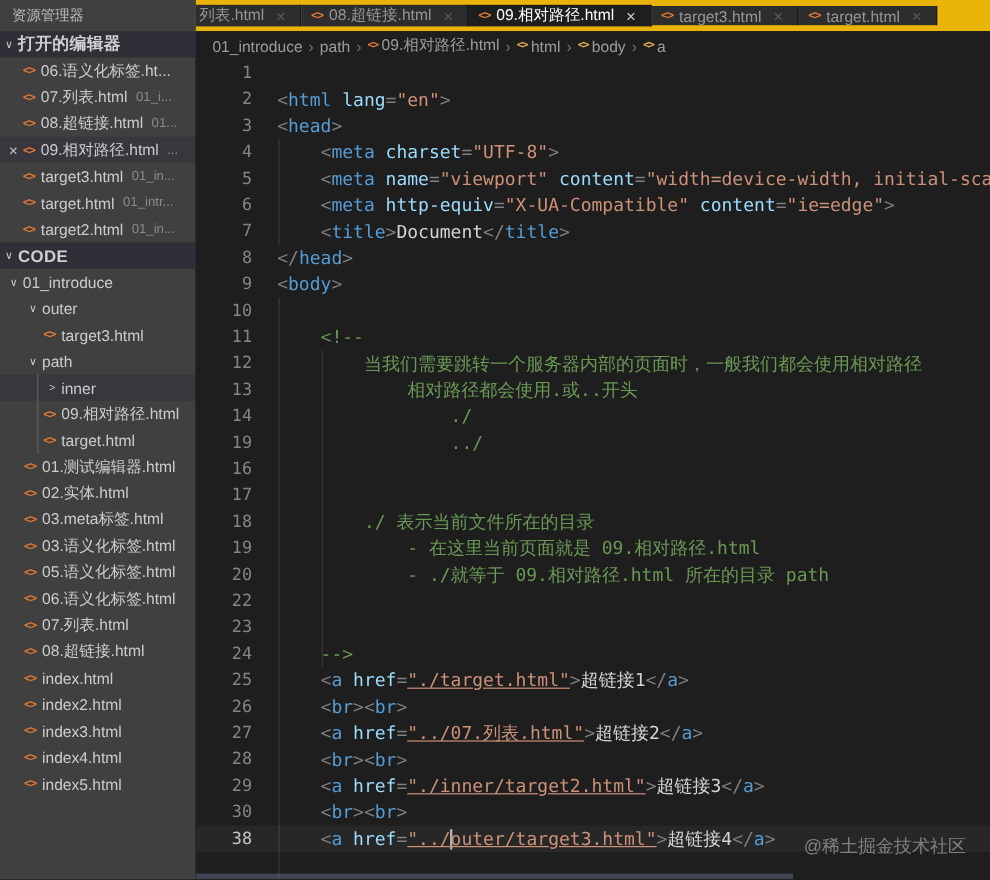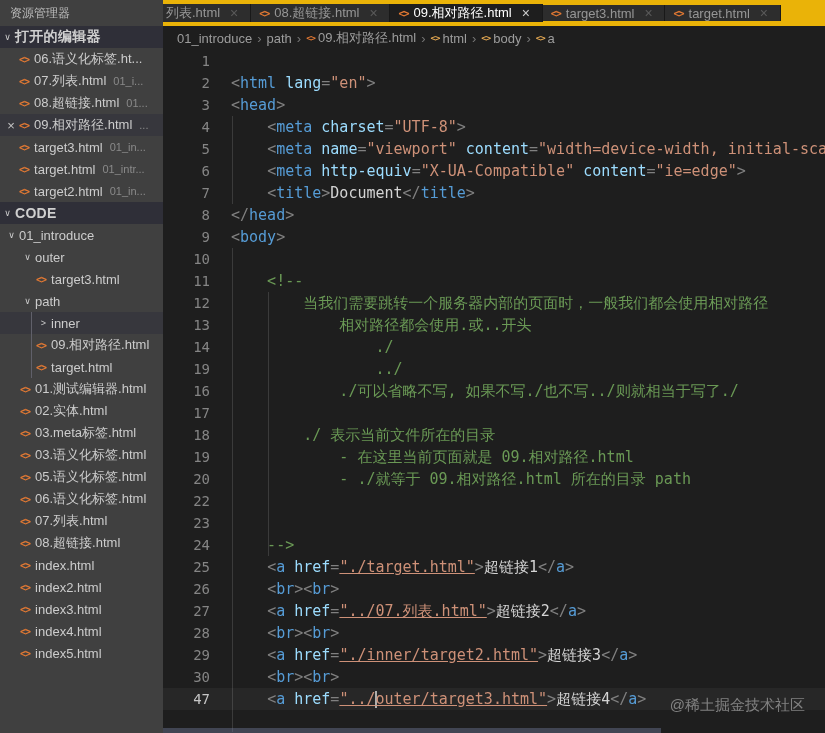--- a/index.html
+++ b/index.html
@@ -323,21 +323,20 @@
           <div class="line">
             <span class="ln">14</span>
             <span class="lc"><span class="tk-c">                ./</span></span>
           </div>
           <div class="line">
             <span class="ln">19</span>
             <span class="lc"><span class="tk-c">                ../</span></span>
           </div>
           <div class="line">
             <span class="ln">16</span>
-            <span class="lc"><span class="tk-c">            ./可以省略不写, 如果不写./也不写../则就相当于写了./</span></span>
           </div>
           <div class="line">
             <span class="ln">17</span>
             <span class="lc"></span>
           </div>
           <div class="line">
             <span class="ln">18</span>
             <span class="lc"><span class="tk-c">        ./ 表示当前文件所在的目录</span></span>
           </div>
           <div class="line">
@@ -377,21 +376,21 @@
           </div>
           <div class="line">
             <span class="ln">29</span>
             <span class="lc"><span class="tk-x">    </span><span class="tk-p">&lt;</span><span class="tk-t">a</span><span class="tk-a"> href</span><span class="tk-p">=</span><span class="tk-s tk-u">"./inner/target2.html"</span><span class="tk-p">&gt;</span><span class="tk-x">超链接3</span><span class="tk-p">&lt;/</span><span class="tk-t">a</span><span class="tk-p">&gt;</span></span>
           </div>
           <div class="line">
             <span class="ln">30</span>
             <span class="lc"><span class="tk-x">    </span><span class="tk-p">&lt;</span><span class="tk-t">br</span><span class="tk-p">&gt;</span><span class="tk-p">&lt;</span><span class="tk-t">br</span><span class="tk-p">&gt;</span></span>
           </div>
           <div class="line cur">
-            <span class="ln">47</span>
+            <span class="ln">38</span>
             <span class="lc"><span class="tk-x">    </span><span class="tk-p">&lt;</span><span class="tk-t">a</span><span class="tk-a"> href</span><span class="tk-p">=</span><span class="tk-s tk-u">"../</span><span class="caret"></span><span class="tk-s tk-u">outer/target3.html"</span><span class="tk-p">&gt;</span><span class="tk-x">超链接4</span><span class="tk-p">&lt;/</span><span class="tk-t">a</span><span class="tk-p">&gt;</span></span>
           </div>
         </div>
       <div class="hscroll"></div>
       <div class="watermark">@稀土掘金技术社区</div>
     </div>
   </main>
 
 </div>
 

